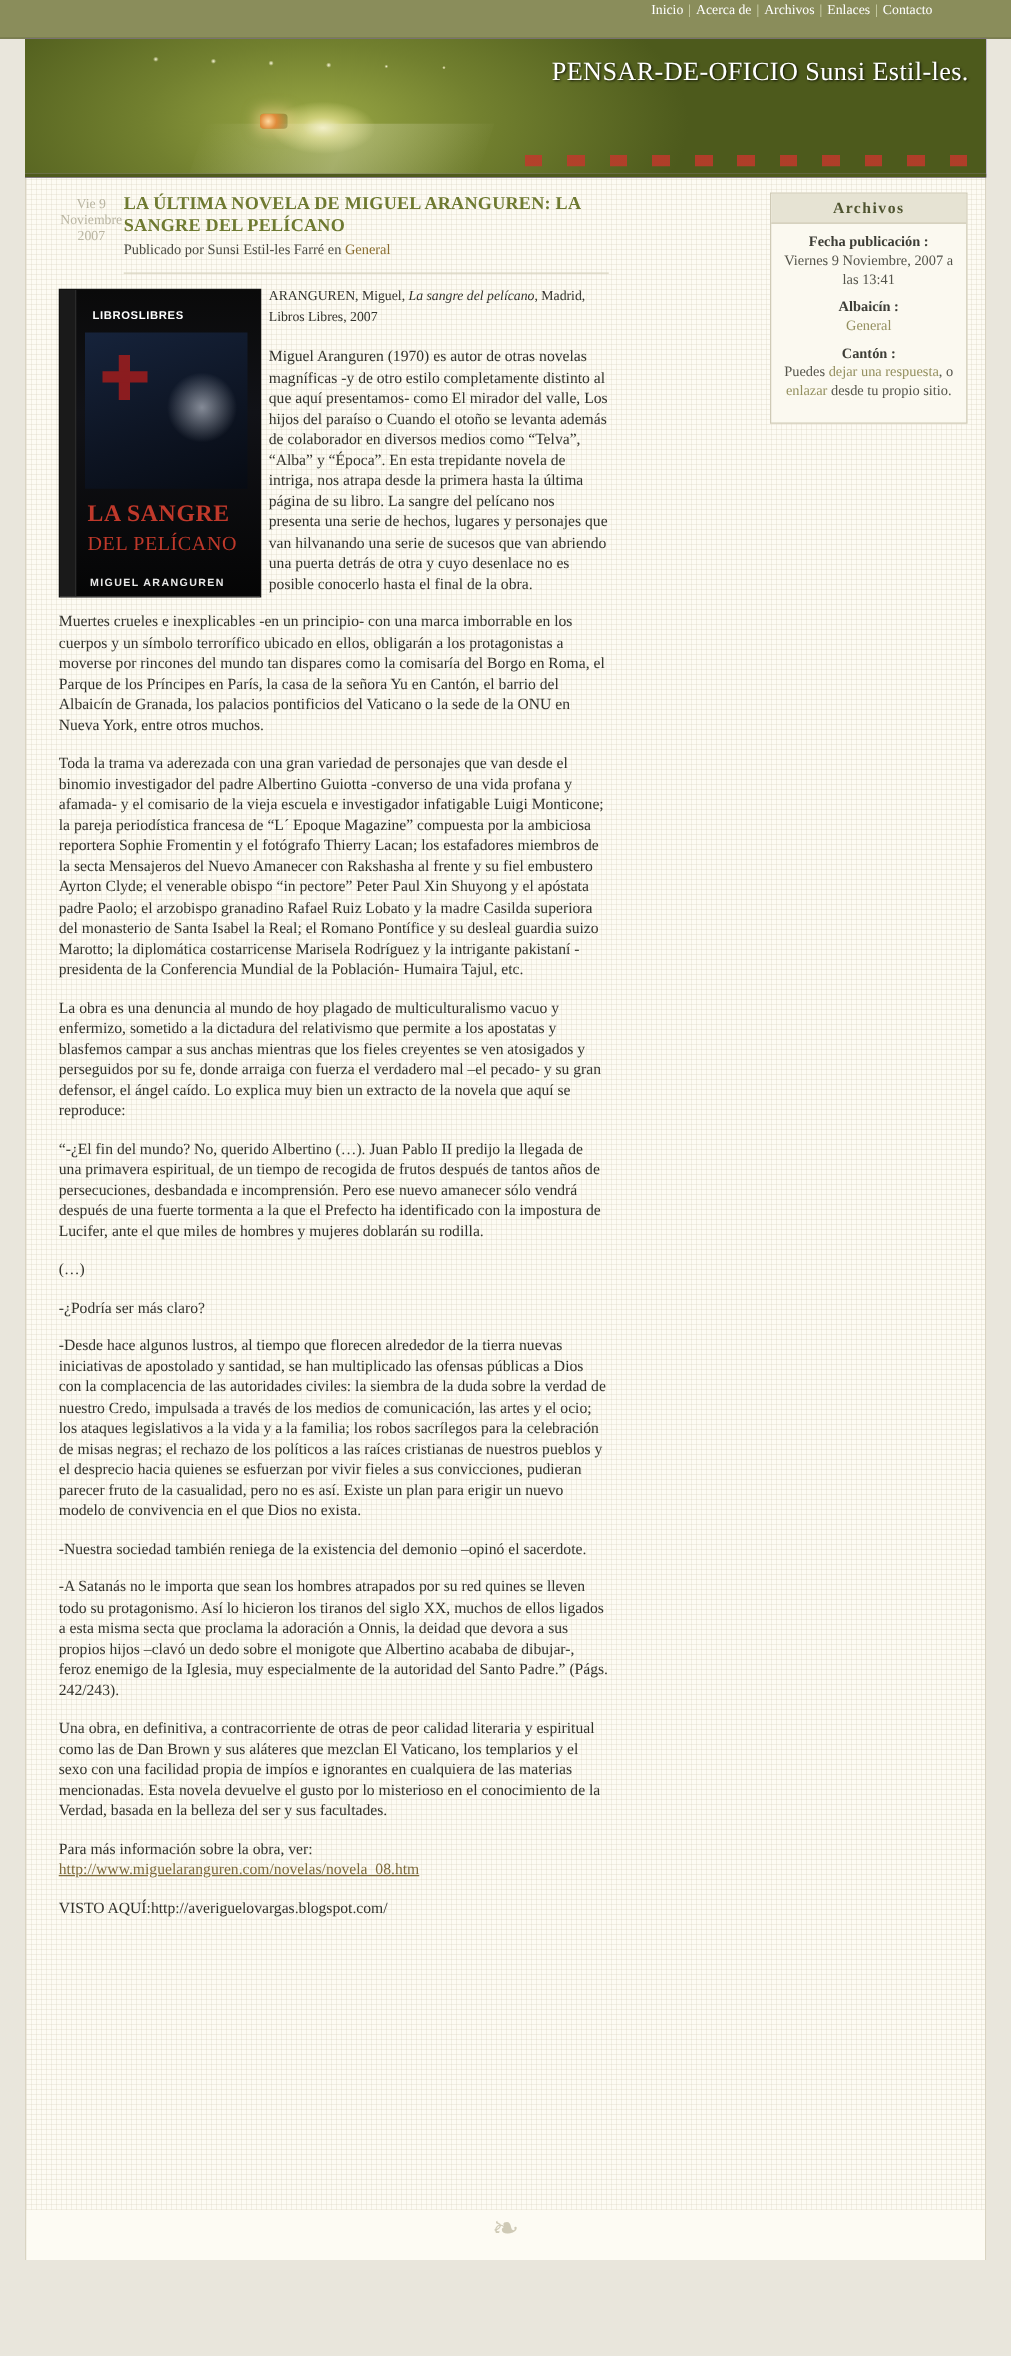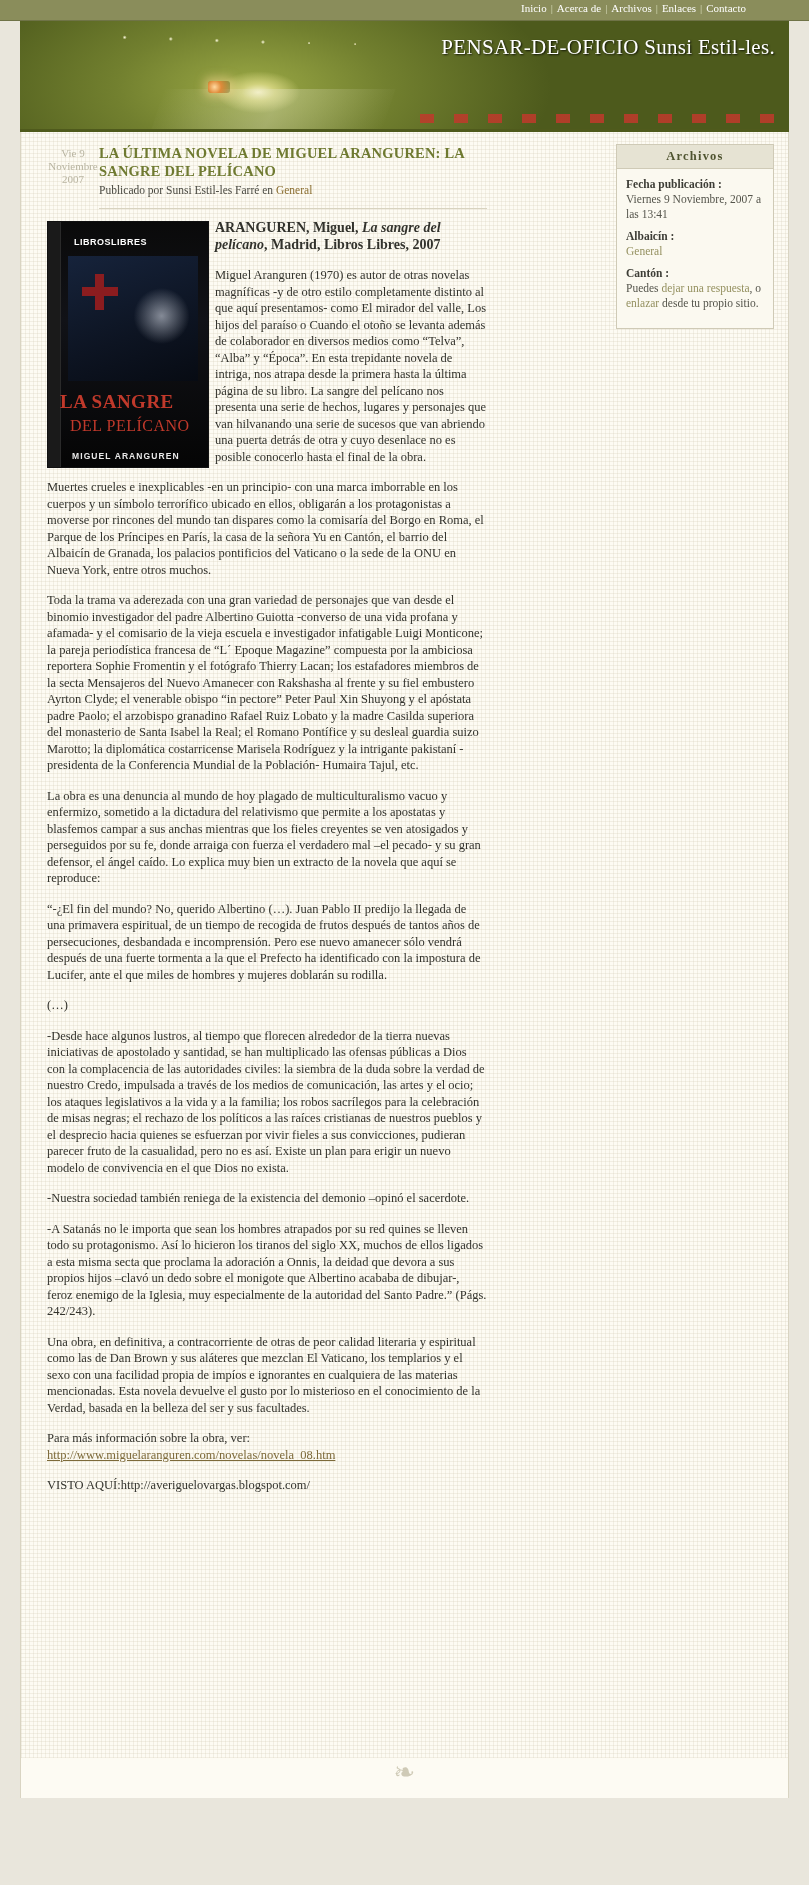--- a/index.html
+++ b/index.html
@@ -13,21 +13,21 @@
     width: 809px;
     margin: 0 auto;
     background: #e9e6dc;
     position: relative;
   }
 
   
   .topnav {
     background: #8a8d5b;
     border-bottom: 1px solid #6f7347;
-    height: 21px;
+    height: 31px;
     text-align: right;
     padding: 0 8px 0 0;
     box-sizing: border-box;
   }
   .topnav .navinner {
     font-family: "Liberation Serif", serif;
     font-size: 11px;
     color: #ffffff;
     line-height: 17px;
     padding-right: 52px;
@@ -215,21 +215,21 @@
     position: absolute; top: 52px; left: 34px; width: 36px; height: 36px;
     opacity: .85;
   }
   .cover .swastika::before,
   .cover .swastika::after {
     content: ""; position: absolute; background: #a11d1d;
   }
   .cover .swastika::before { left: 13px; top: 0; width: 9px; height: 36px; }
   .cover .swastika::after  { left: 0; top: 13px; width: 36px; height: 9px; }
   .cover .t1 {
-    position: absolute; left: 12px; top: 172px;
+    position: absolute; left: 22px; top: 172px;
     color: #c0392b; font-family: "Liberation Serif", serif;
     font-weight: bold; font-size: 19px; letter-spacing: .5px;
   }
   .cover .t2 {
     position: absolute; left: 22px; top: 196px;
     color: #c0392b; font-family: "Liberation Serif", serif;
     font-weight: normal; font-size: 16px; letter-spacing: .5px;
   }
   .cover .author {
     position: absolute; left: 24px; top: 226px;
@@ -240,22 +240,22 @@
   
   .body-text {
     font-family: "Liberation Serif", serif;
     font-size: 12.5px;
     line-height: 16.5px;
     color: #32322c;
     text-align: left;
   }
   .body-text p { margin: 0 0 14px 0; }
   .caption {
-    font-weight: bold;
-    font-size: 14px;
+    font-weight: normal;
+    font-size: 11px;
     line-height: 17px;
   }
   .caption em { font-style: italic; }
   .body-text a { color: #7d6a3a; }
   .linkline { word-break: break-all; }
 
   
   .widget {
     border: 1px solid #cfcab6;
     background: #fbf9f0;
@@ -272,20 +272,21 @@
     color: #4f5430;
     text-align: center;
     padding: 4px 0 4px 0;
   }
   .widget .wbody {
     padding: 8px 9px 10px 9px;
     font-family: "Liberation Serif", serif;
     font-size: 11.5px;
     line-height: 15px;
     color: #54544b;
+    text-align: center;
   }
   .widget .wbody b { color: #3d3d36; }
   .widget .wbody a { color: #94905f; text-decoration: none; }
   .widget .wbody .row { margin-bottom: 7px; }
 
   
   .footer {
     height: 40px;
     margin: 0 20px;
     background: #fdfbf3;
@@ -378,20 +379,21 @@
           </div>
 
           <p class="caption"><span>ARANGUREN, Miguel, </span><em>La sangre del pelícano</em><span>, Madrid, Libros Libres, 2007</span></p>
 
           <p>Miguel Aranguren (1970) es autor de otras novelas magníficas -y de otro estilo completamente distinto al que aquí presentamos- como El mirador del valle, Los hijos del paraíso o Cuando el otoño se levanta además de colaborador en diversos medios como “Telva”, “Alba” y “Época”. En esta trepidante novela de intriga, nos atrapa desde la primera hasta la última página de su libro. La sangre del pelícano nos presenta una serie de hechos, lugares y personajes que van hilvanando una serie de sucesos que van abriendo una puerta detrás de otra y cuyo desenlace no es posible conocerlo hasta el final de la obra.</p>
           <p>Muertes crueles e inexplicables -en un principio- con una marca imborrable en los cuerpos y un símbolo terrorífico ubicado en ellos, obligarán a los protagonistas a moverse por rincones del mundo tan dispares como la comisaría del Borgo en Roma, el Parque de los Príncipes en París, la casa de la señora Yu en Cantón, el barrio del Albaicín de Granada, los palacios pontificios del Vaticano o la sede de la ONU en Nueva York, entre otros muchos.</p>
           <p>Toda la trama va aderezada con una gran variedad de personajes que van desde el binomio investigador del padre Albertino Guiotta -converso de una vida profana y afamada- y el comisario de la vieja escuela e investigador infatigable Luigi Monticone; la pareja periodística francesa de “L´ Epoque Magazine” compuesta por la ambiciosa reportera Sophie Fromentin y el fotógrafo Thierry Lacan; los estafadores miembros de la secta Mensajeros del Nuevo Amanecer con Rakshasha al frente y su fiel embustero Ayrton Clyde; el venerable obispo “in pectore” Peter Paul Xin Shuyong y el apóstata padre Paolo; el arzobispo granadino Rafael Ruiz Lobato y la madre Casilda superiora del monasterio de Santa Isabel la Real; el Romano Pontífice y su desleal guardia suizo Marotto; la diplomática costarricense Marisela Rodríguez y la intrigante pakistaní -presidenta de la Conferencia Mundial de la Población- Humaira Tajul, etc.</p>
           <p>La obra es una denuncia al mundo de hoy plagado de multiculturalismo vacuo y enfermizo, sometido a la dictadura del relativismo que permite a los apostatas y blasfemos campar a sus anchas mientras que los fieles creyentes se ven atosigados y perseguidos por su fe, donde arraiga con fuerza el verdadero mal –el pecado- y su gran defensor, el ángel caído. Lo explica muy bien un extracto de la novela que aquí se reproduce:</p>
           <p>“-¿El fin del mundo? No, querido Albertino (…). Juan Pablo II predijo la llegada de una primavera espiritual, de un tiempo de recogida de frutos después de tantos años de persecuciones, desbandada e incomprensión. Pero ese nuevo amanecer sólo vendrá después de una fuerte tormenta a la que el Prefecto ha identificado con la impostura de Lucifer, ante el que miles de hombres y mujeres doblarán su rodilla.</p>
           <p>(…)</p>
+          <p>-¿Podría ser más claro?</p>
           <p>-Desde hace algunos lustros, al tiempo que florecen alrededor de la tierra nuevas iniciativas de apostolado y santidad, se han multiplicado las ofensas públicas a Dios con la complacencia de las autoridades civiles: la siembra de la duda sobre la verdad de nuestro Credo, impulsada a través de los medios de comunicación, las artes y el ocio; los ataques legislativos a la vida y a la familia; los robos sacrílegos para la celebración de misas negras; el rechazo de los políticos a las raíces cristianas de nuestros pueblos y el desprecio hacia quienes se esfuerzan por vivir fieles a sus convicciones, pudieran parecer fruto de la casualidad, pero no es así. Existe un plan para erigir un nuevo modelo de convivencia en el que Dios no exista.</p>
           <p>-Nuestra sociedad también reniega de la existencia del demonio –opinó el sacerdote.</p>
           <p>-A Satanás no le importa que sean los hombres atrapados por su red quines se lleven todo su protagonismo. Así lo hicieron los tiranos del siglo XX, muchos de ellos ligados a esta misma secta que proclama la adoración a Onnis, la deidad que devora a sus propios hijos –clavó un dedo sobre el monigote que Albertino acababa de dibujar-, feroz enemigo de la Iglesia, muy especialmente de la autoridad del Santo Padre.” (Págs. 242/243).</p>
           <p>Una obra, en definitiva, a contracorriente de otras de peor calidad literaria y espiritual como las de Dan Brown y sus aláteres que mezclan El Vaticano, los templarios y el sexo con una facilidad propia de impíos e ignorantes en cualquiera de las materias mencionadas. Esta novela devuelve el gusto por lo misterioso en el conocimiento de la Verdad, basada en la belleza del ser y sus facultades.</p>
 
           <p>
             <span>Para más información sobre la obra, ver:</span><br>
             <a class="linkline" href="#">http://www.miguelaranguren.com/novelas/novela_08.htm</a>
           </p>
 

